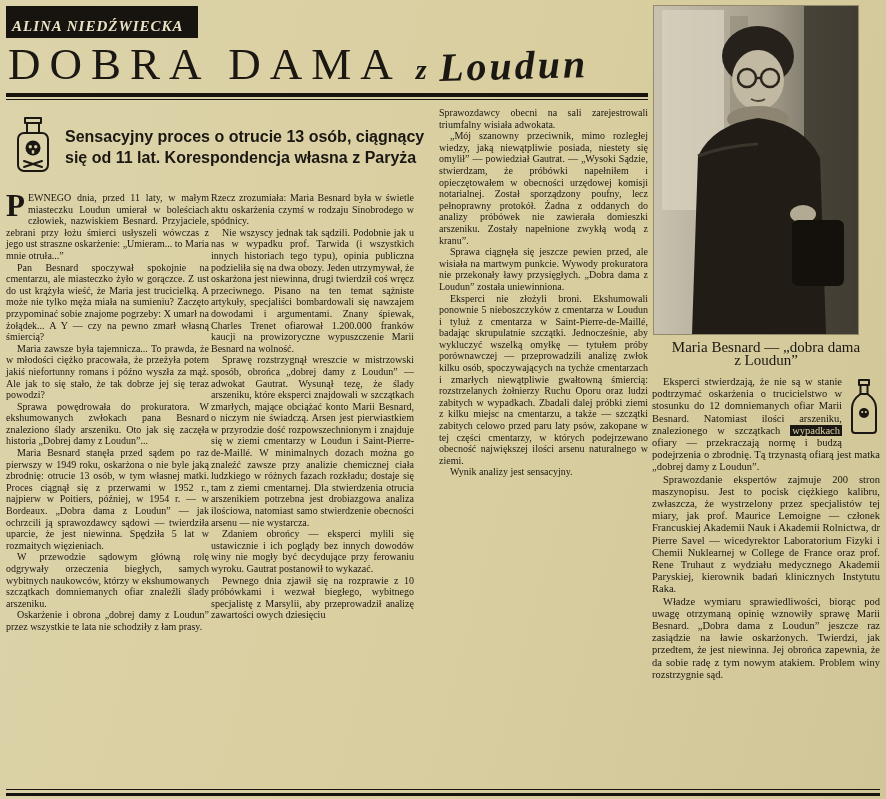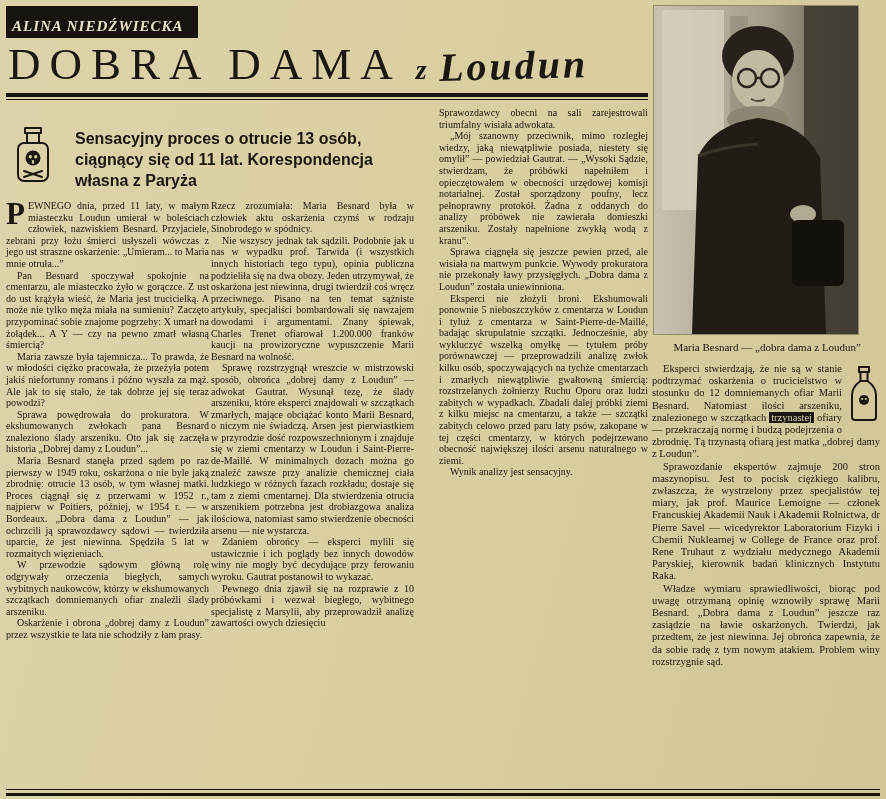--- a/index.html
+++ b/index.html
@@ -18,40 +18,40 @@
     padding:12px 14px 3px 6px;
   }
   .title-line { display:flex; align-items:baseline; margin:0 0 0 2px; height:52px; }
   .title-main { font-size:45px; font-weight:normal; letter-spacing:9px; line-height:52px; }
   .title-z { font-size:28px; font-style:italic; font-weight:bold; margin:0 12px 0 14px; }
   .title-script { font-size:40px; font-style:italic; font-weight:bold; letter-spacing:3px; transform:rotate(-1.5deg); }
   .title-rule { height:7px; border-top:4px solid #17130e; border-bottom:1px solid #17130e; margin-top:3px; }
   
   .body-zone { display:flex; gap:13px; margin-top:7px; }
   .left-sub { width:420px; }
-  .lead-box { display:flex; gap:19px; align-items:flex-end; min-height:76px;margin-top:8px; }
+  .lead-box { display:flex; gap:9px; align-items:center; min-height:76px; }
   .lead-icon { flex:0 0 50px; padding-top:2px; }
   .lead-text {
     font-family:"Liberation Sans","DejaVu Sans",sans-serif;
     font-weight:bold; font-size:16px; line-height:21px; padding-top:3px;
   }
   .two-cols { display:flex; gap:2px; margin-top:9px; }
   .col { text-align:justify; font-size:10px; line-height:11.6px; }
   .col1,.col2 { width:203px; }
   .col3 { width:209px; }
   .col p { text-indent:11px; margin:0; }
   .col1 > p:first-child, .col2 > p:first-child, .col3 > p:first-child, .intro-p { text-indent:0; }
   .col1 > p:first-child::first-letter {
     float:left; font-size:31px; line-height:25px; font-weight:bold; margin:1px 3px 0 0;
   }
   
   .right-zone { position:absolute; left:652px; top:6px; width:228px; }
   .photo { width:204px; height:328px; margin-left:2px; box-shadow:0 0 0 1px rgba(20,16,10,.35); }
   .photo svg { display:block; width:100%; height:100%; }
-  .caption { width:190px; margin:7px auto 9px; text-align:right; font-size:11px; line-height:13px; }
+  .caption { width:190px; margin:7px auto 9px; text-align:center; font-size:15px; line-height:13px; }
   .col4 { width:228px; font-size:10.5px; line-height:12.2px; text-align:justify; }
   .col4 p { text-indent:11px; margin:0; }
   .bottle-float { float:right; width:32px; height:58px; margin:2px 0 2px 6px; }
   .hl { background:#1b1712; color:#ddd3a8; padding:0 2px; }
   
   .bottom-rule {
     position:absolute; left:6px; right:6px; bottom:3px; height:7px;
     border-top:1px solid #17130e; border-bottom:3px solid #17130e;
   }
   .icon-stroke { stroke:#1b1712; fill:none; stroke-width:2; stroke-linecap:round; stroke-linejoin:round; }
@@ -97,21 +97,21 @@
           <div class="col col1">
               <p>PEWNEGO dnia, przed 11 laty, w małym miasteczku Loudun umierał w boleściach człowiek, nazwiskiem Besnard. Przyjaciele, zebrani przy łożu śmierci usłyszeli wówczas z jego ust straszne oskarżenie: „Umieram... to Maria mnie otruła...”</p>
               <p>Pan Besnard spoczywał spokojnie na cmentarzu, ale miasteczko żyło w gorączce. Z ust do ust krążyła wieść, że Maria jest trucicielką. A może nie tylko męża miała na sumieniu? Zaczęto przypominać sobie znajome pogrzeby: X umarł na żołądek... A Y — czy na pewno zmarł własną śmiercią?</p>
               <p>Maria zawsze była tajemnicza... To prawda, że w młodości ciężko pracowała, że przeżyła potem jakiś niefortunny romans i późno wyszła za mąż. Ale jak to się stało, że tak dobrze jej się teraz powodzi?</p>
               <p>Sprawa powędrowała do prokuratora. W ekshumowanych zwłokach pana Besnard znaleziono ślady arszeniku. Oto jak się zaczęła historia „Dobrej damy z Loudun”...</p>
               <p>Maria Besnard stanęła przed sądem po raz pierwszy w 1949 roku, oskarżona o nie byle jaką zbrodnię: otrucie 13 osób, w tym własnej matki. Proces ciągnął się z przerwami w 1952 r., najpierw w Poitiers, później, w 1954 r. — w Bordeaux. „Dobra dama z Loudun” — jak ochrzcili ją sprawozdawcy sądowi — twierdziła uparcie, że jest niewinna. Spędziła 5 lat w rozmaitych więzieniach.</p>
               <p>W przewodzie sądowym główną rolę odgrywały orzeczenia biegłych, samych wybitnych naukowców, którzy w ekshumowanych szczątkach domniemanych ofiar znaleźli ślady arszeniku.</p>
               <p>Oskarżenie i obrona „dobrej damy z Loudun” przez wszystkie te lata nie schodziły z łam prasy.</p>
             </div>
           <div class="col col2">
-              <p>Rzecz zrozumiała: Maria Besnard była w człowiek aktu oskarżenia czymś w rodzaju Sinobrodego w spódnicy.</p>
+              <p>Rzecz zrozumiała: Maria Besnard była w świetle aktu oskarżenia czymś w rodzaju Sinobrodego w spódnicy.</p>
               <p>Nie wszyscy jednak tak sądzili. Podobnie jak u nas w wypadku prof. Tarwida (i wszystkich innych historiach tego typu), opinia publiczna podzieliła się na dwa obozy. Jeden utrzymywał, że oskarżona jest niewinna, drugi twierdził coś wręcz przeciwnego. Pisano na ten temat sążniste artykuły, specjaliści bombardowali się nawzajem dowodami i argumentami. Znany śpiewak, Charles Trenet ofiarował 1.200.000 franków kaucji na prowizoryczne wypuszczenie Marii Besnard na wolność.</p>
               <p>Sprawę rozstrzygnął wreszcie w mistrzowski sposób, obrońca „dobrej damy z Loudun” — adwokat Gautrat. Wysunął tezę, że ślady arszeniku, które eksperci znajdowali w szczątkach zmarłych, mające obciążać konto Marii Besnard, o niczym nie świadczą. Arsen jest pierwiastkiem w przyrodzie dość rozpowszechnionym i znajduje się w ziemi cmentarzy w Loudun i Saint-Pierre-de-Maillé. W minimalnych dozach można go znaleźć zawsze przy analizie chemicznej ciała ludzkiego w różnych fazach rozkładu; dostaje się tam z ziemi cmentarnej. Dla stwierdzenia otrucia arszenikiem potrzebna jest drobiazgowa analiza ilościowa, natomiast samo stwierdzenie obecności arsenu — nie wystarcza.</p>
               <p>Zdaniem obrońcy — eksperci mylili się ustawicznie i ich poglądy bez innych dowodów winy nie mogły być decydujące przy ferowaniu wyroku. Gautrat postanowił to wykazać.</p>
               <p>Pewnego dnia zjawił się na rozprawie z 10 próbówkami i wezwał biegłego, wybitnego specjalistę z Marsylii, aby przeprowadził analizę zawartości owych dziesięciu</p>
             </div>
         </div>
       </div>
 
       <div class="col col3">
           <p>Sprawozdawcy obecni na sali zarejestrowali triumfalny wisiała adwokata.</p>
@@ -156,21 +156,21 @@
       <div class="bottle-float">
         <svg viewBox="0 0 32 58" width="32" height="58">
           <rect class="icon-stroke" x="11" y="2" width="10" height="5"></rect>
           <rect class="icon-stroke" x="12.5" y="7" width="7" height="9"></rect>
           <path class="icon-stroke" d="M12.5 16 Q4 22 4 30 L4 52 Q4 55 7 55 L25 55 Q28 55 28 52 L28 30 Q28 22 19.5 16 Z"></path>
           <circle cx="16" cy="35" r="5" fill="#1b1712"></circle>
           <circle cx="14.2" cy="34" r="1.1" fill="#d8ce9f"></circle>
           <circle cx="17.8" cy="34" r="1.1" fill="#d8ce9f"></circle>
         </svg>
       </div>
-      <p class="intro-p"><span>Eksperci stwierdzają, że nie są w stanie podtrzymać oskarżenia o trucicielstwo w stosunku do 12 domniemanych ofiar Marii Besnard. Natomiast ilości arszeniku, znalezionego w szczątkach </span><span class="hl">trzynastej</span><span> ofiary — przekraczają normę i budzą podejrzenia o zbrodnię. Tą trzynastą ofiarą jest matka „dobrej damy z Loudun”.</span></p>
+      <p class="intro-p"><span>Eksperci stwierdzają, że nie są w stanie podtrzymać oskarżenia o trucicielstwo w stosunku do 12 domniemanych ofiar Marii Besnard. Natomiast ilości arszeniku, znalezionego w szczątkach </span><span class="hl">wypadkach</span><span> ofiary — przekraczają normę i budzą podejrzenia o zbrodnię. Tą trzynastą ofiarą jest matka „dobrej damy z Loudun”.</span></p>
       <div>
           <p>Sprawozdanie ekspertów zajmuje 200 stron maszynopisu. Jest to pocisk ciężkiego kalibru, zwłaszcza, że wystrzelony przez specjalistów tej miary, jak prof. Maurice Lemoigne — członek Francuskiej Akademii Nauk i Akademii Rolnictwa, dr Pierre Savel — wicedyrektor Laboratorium Fizyki i Chemii Nuklearnej w College de France oraz prof. Rene Truhaut z wydziału medycznego Akademii Paryskiej, kierownik badań klinicznych Instytutu Raka.</p>
           <p>Władze wymiaru sprawiedliwości, biorąc pod uwagę otrzymaną opinię wznowiły sprawę Marii Besnard. „Dobra dama z Loudun” jeszcze raz zasiądzie na ławie oskarżonych. Twierdzi, jak przedtem, że jest niewinna. Jej obrońca zapewnia, że da sobie radę z tym nowym atakiem. Problem winy rozstrzygnie sąd.</p>
         </div>
     </div>
   </div>
 
   <div class="bottom-rule"></div>
 </div>
 

